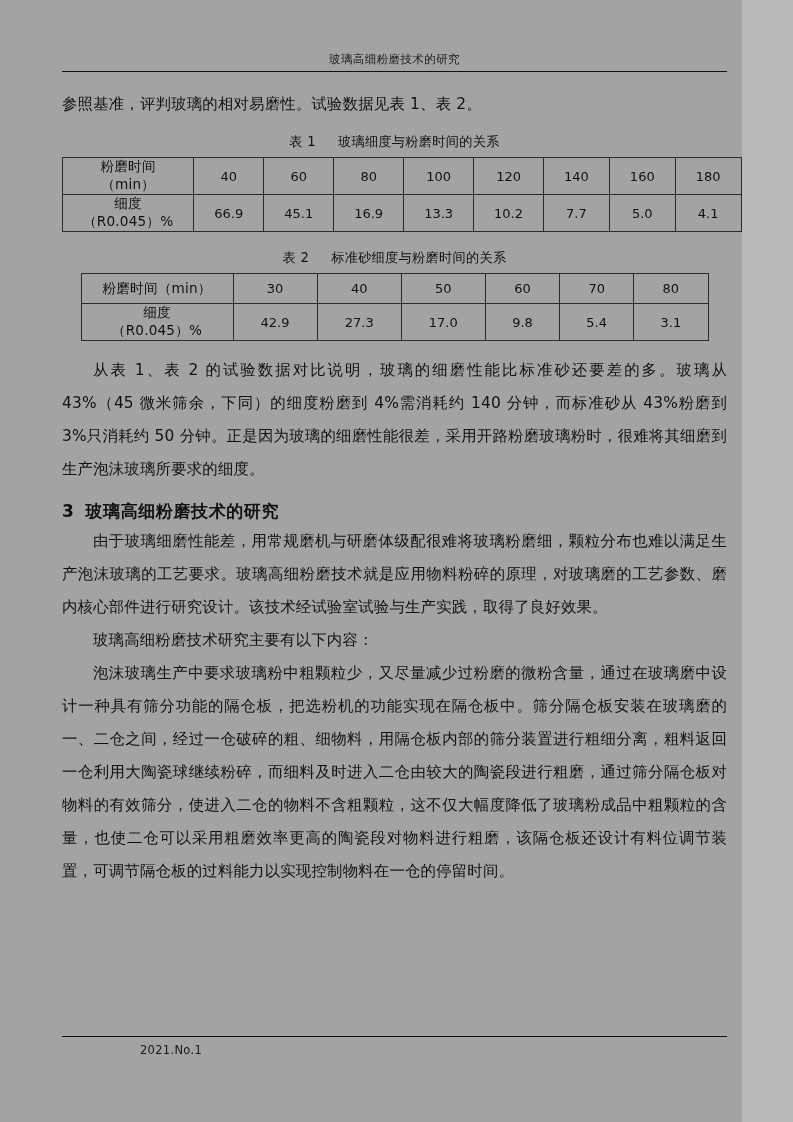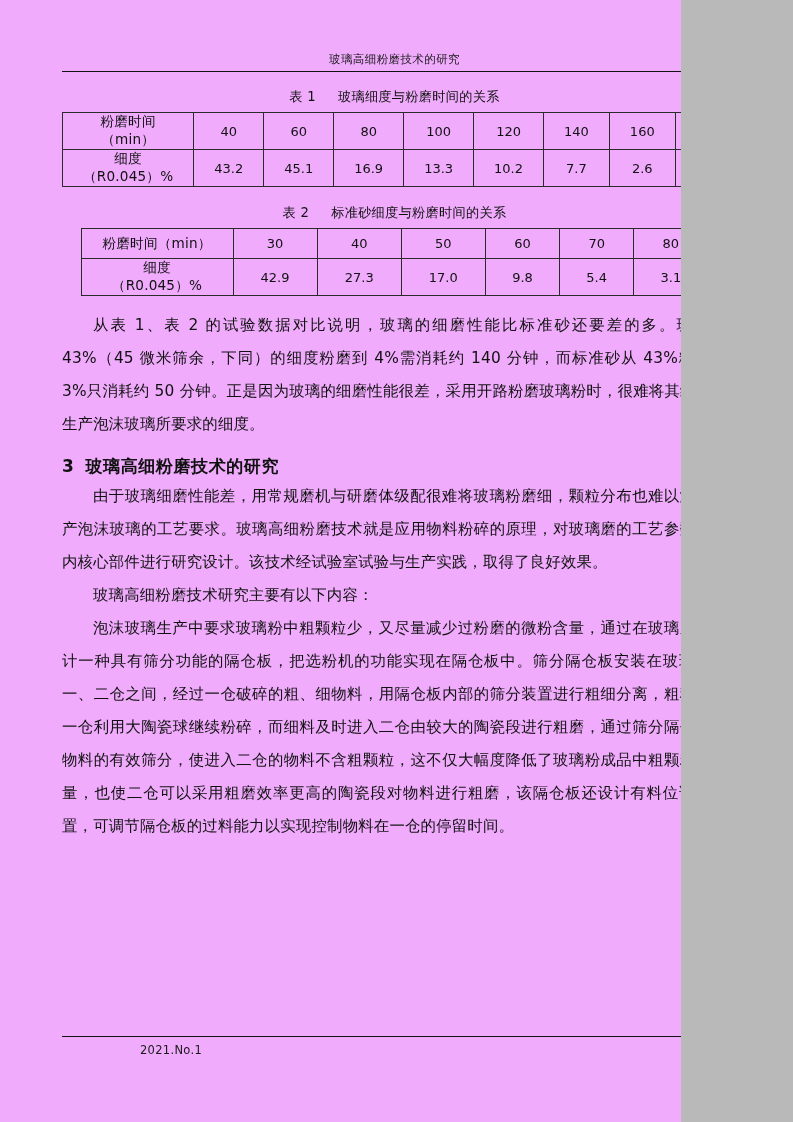--- a/index.html
+++ b/index.html
@@ -1,23 +1,23 @@
 <!DOCTYPE html>
 <html><head>
 <meta charset="utf-8">
 <style>
   html, body {
     margin: 0;
     padding: 0;
     background: #b9b9b9;
   }
   .page {
-    width: 681px;
+    width: 742px;
     height: 1122px;
-    background: #f0abfc;
+    background: #a3a3a3;
     position: relative;
     box-sizing: border-box;
     font-family: "DejaVu Sans", "Liberation Sans", sans-serif;
     color: #111;
     overflow: hidden;
   }
   .content {
     position: absolute;
     left: 62px;
     top: 52px;
@@ -127,20 +127,21 @@
 </head>
 <body>
 
 <div class="page">
 
   <div class="content">
 
     <div class="running-head">玻璃高细粉磨技术的研究</div>
     <div class="rule-top"></div>
 
+    <p class="body">参照基准，评判玻璃的相对易磨性。试验数据见表 1、表 2。</p>
 
     <div class="tbl-caption">
       <span class="cap-num">表 1</span><span>玻璃细度与粉磨时间的关系</span>
     </div>
     <table class="data t1">
       <colgroup>
           <col class="c0">
           <col>
           <col>
           <col>
@@ -157,27 +158,27 @@
           <td>60</td>
           <td>80</td>
           <td>100</td>
           <td>120</td>
           <td>140</td>
           <td>160</td>
           <td>180</td>
         </tr>
         <tr>
           <td class="rowhead">细度（R0.045）%</td>
-          <td>43.2</td>
+          <td>66.9</td>
           <td>45.1</td>
           <td>16.9</td>
           <td>13.3</td>
           <td>10.2</td>
           <td>7.7</td>
-          <td>2.6</td>
+          <td>5.0</td>
           <td>4.1</td>
         </tr>
       </tbody>
     </table>
 
     <div class="tbl-caption" style="margin-top:17px;">
       <span class="cap-num">表 2</span><span>标准砂细度与粉磨时间的关系</span>
     </div>
     <table class="data t2">
       <colgroup>

